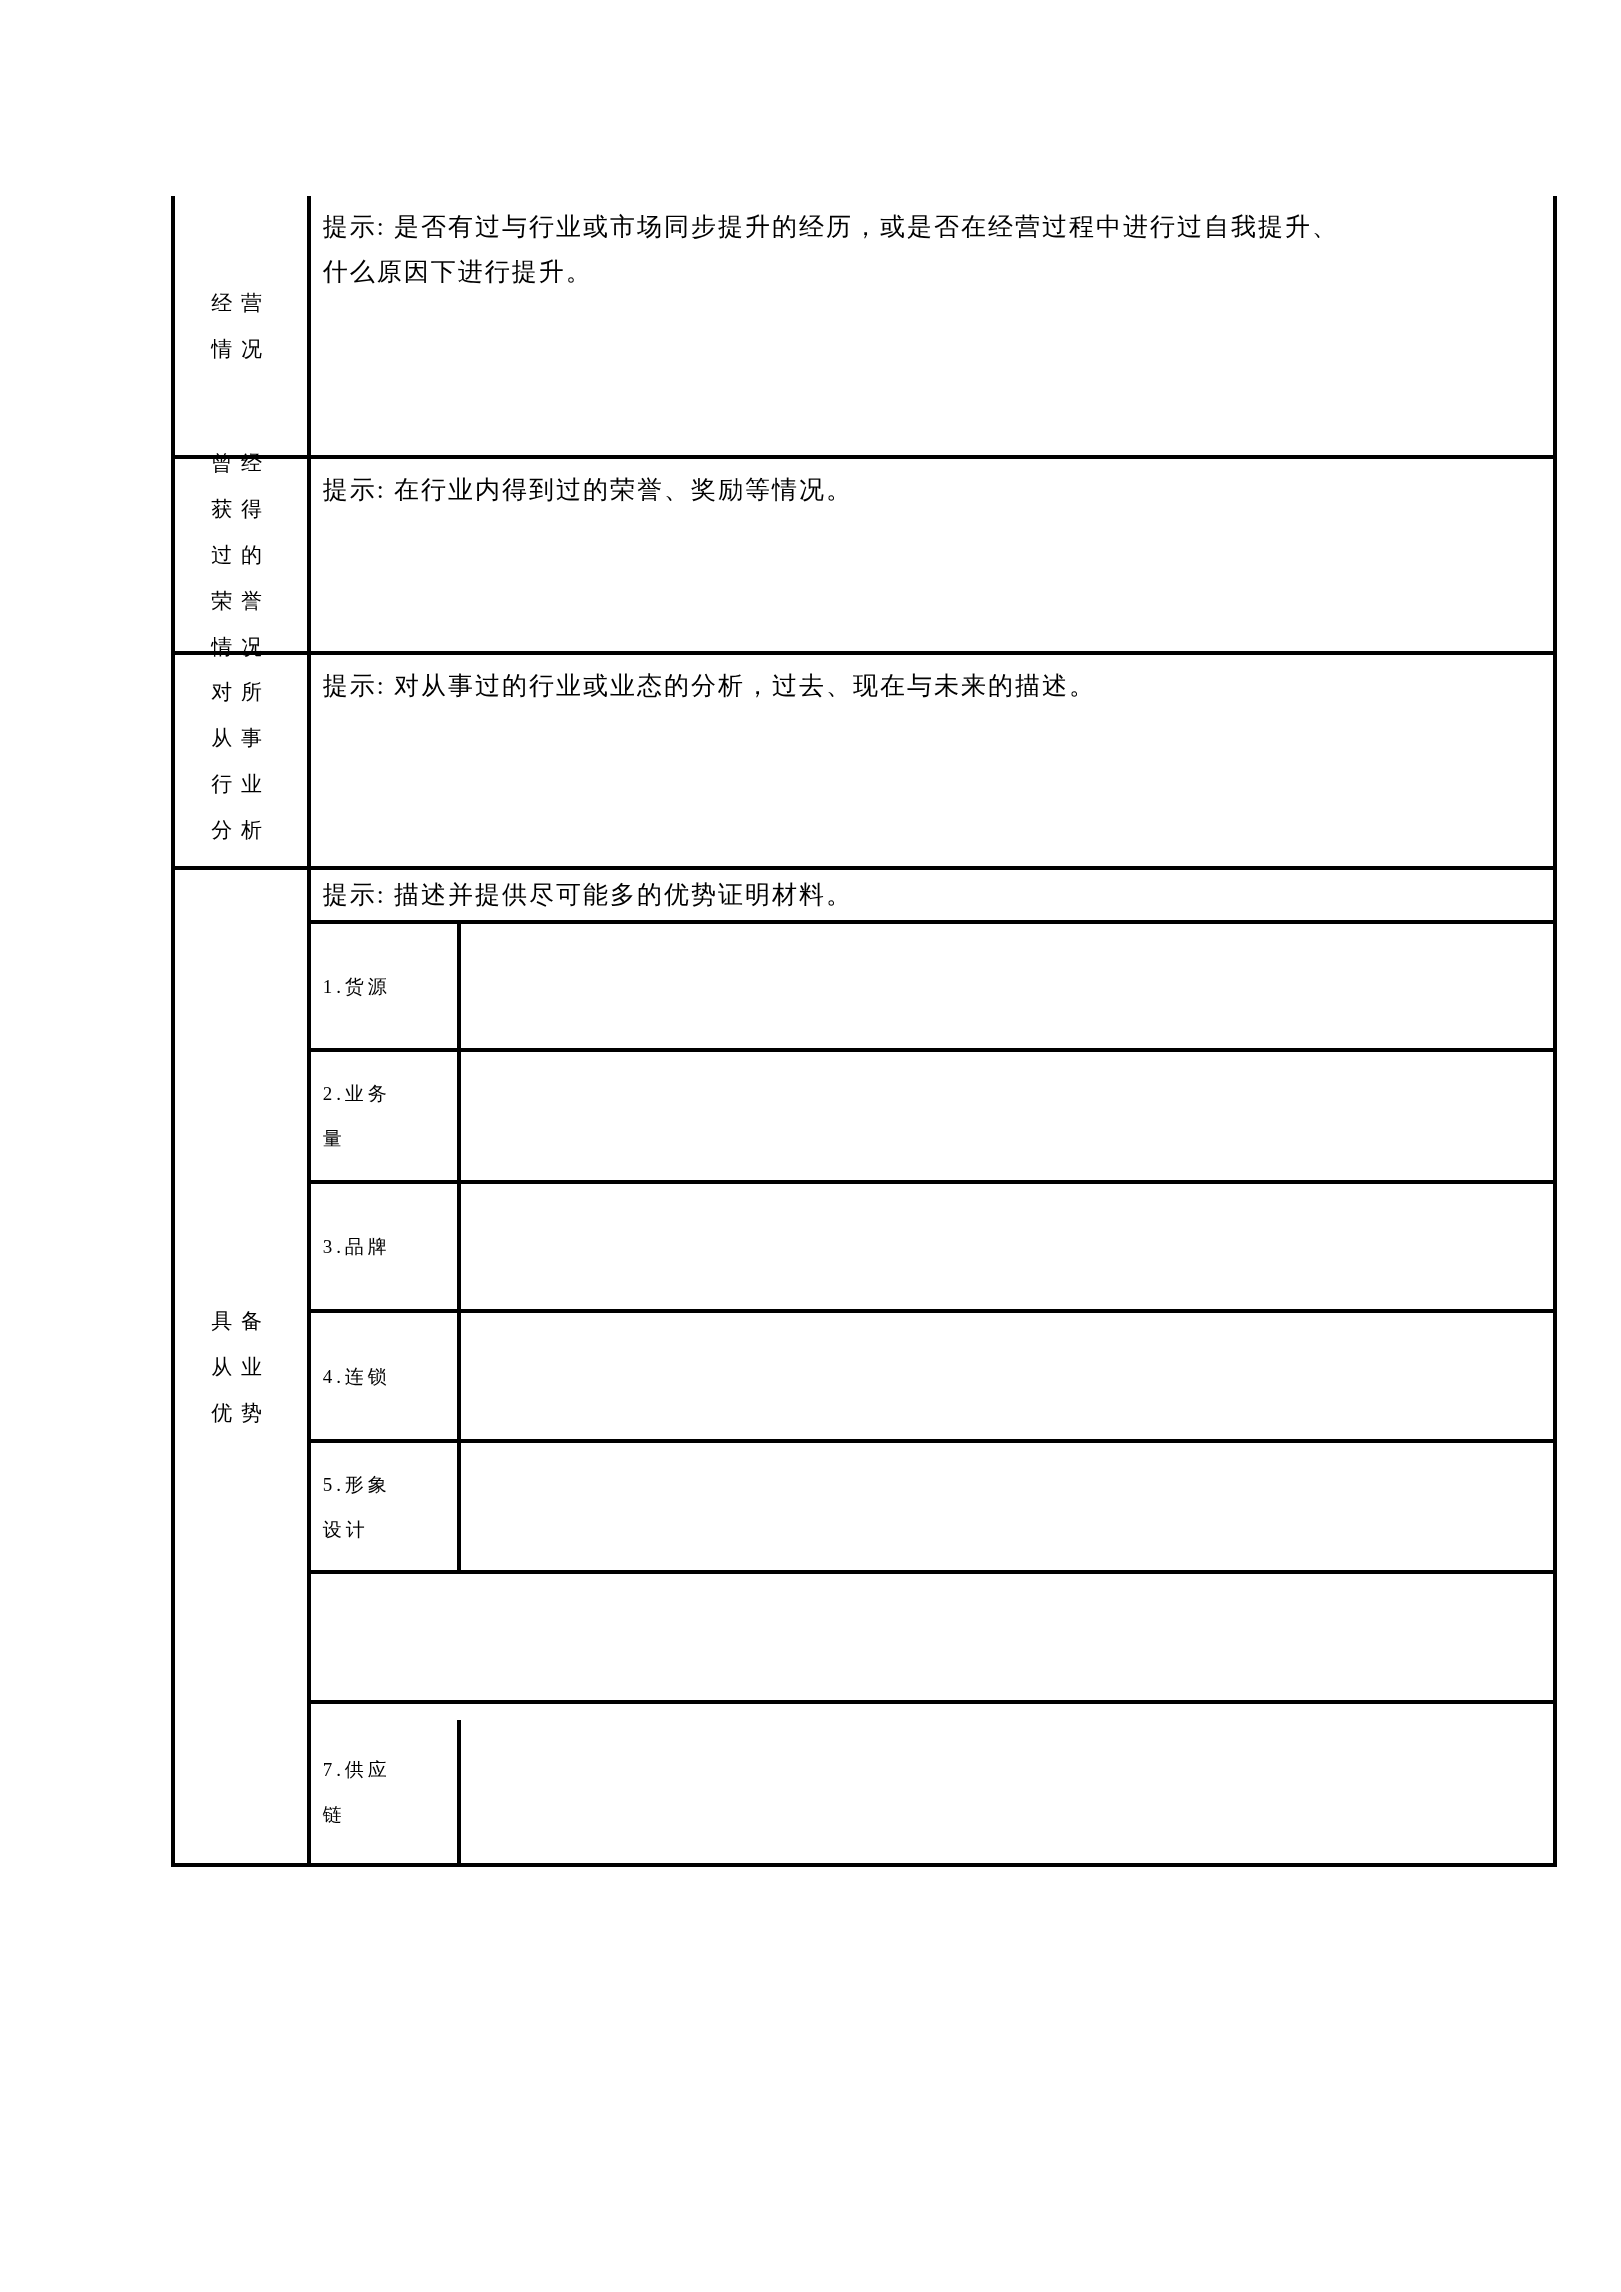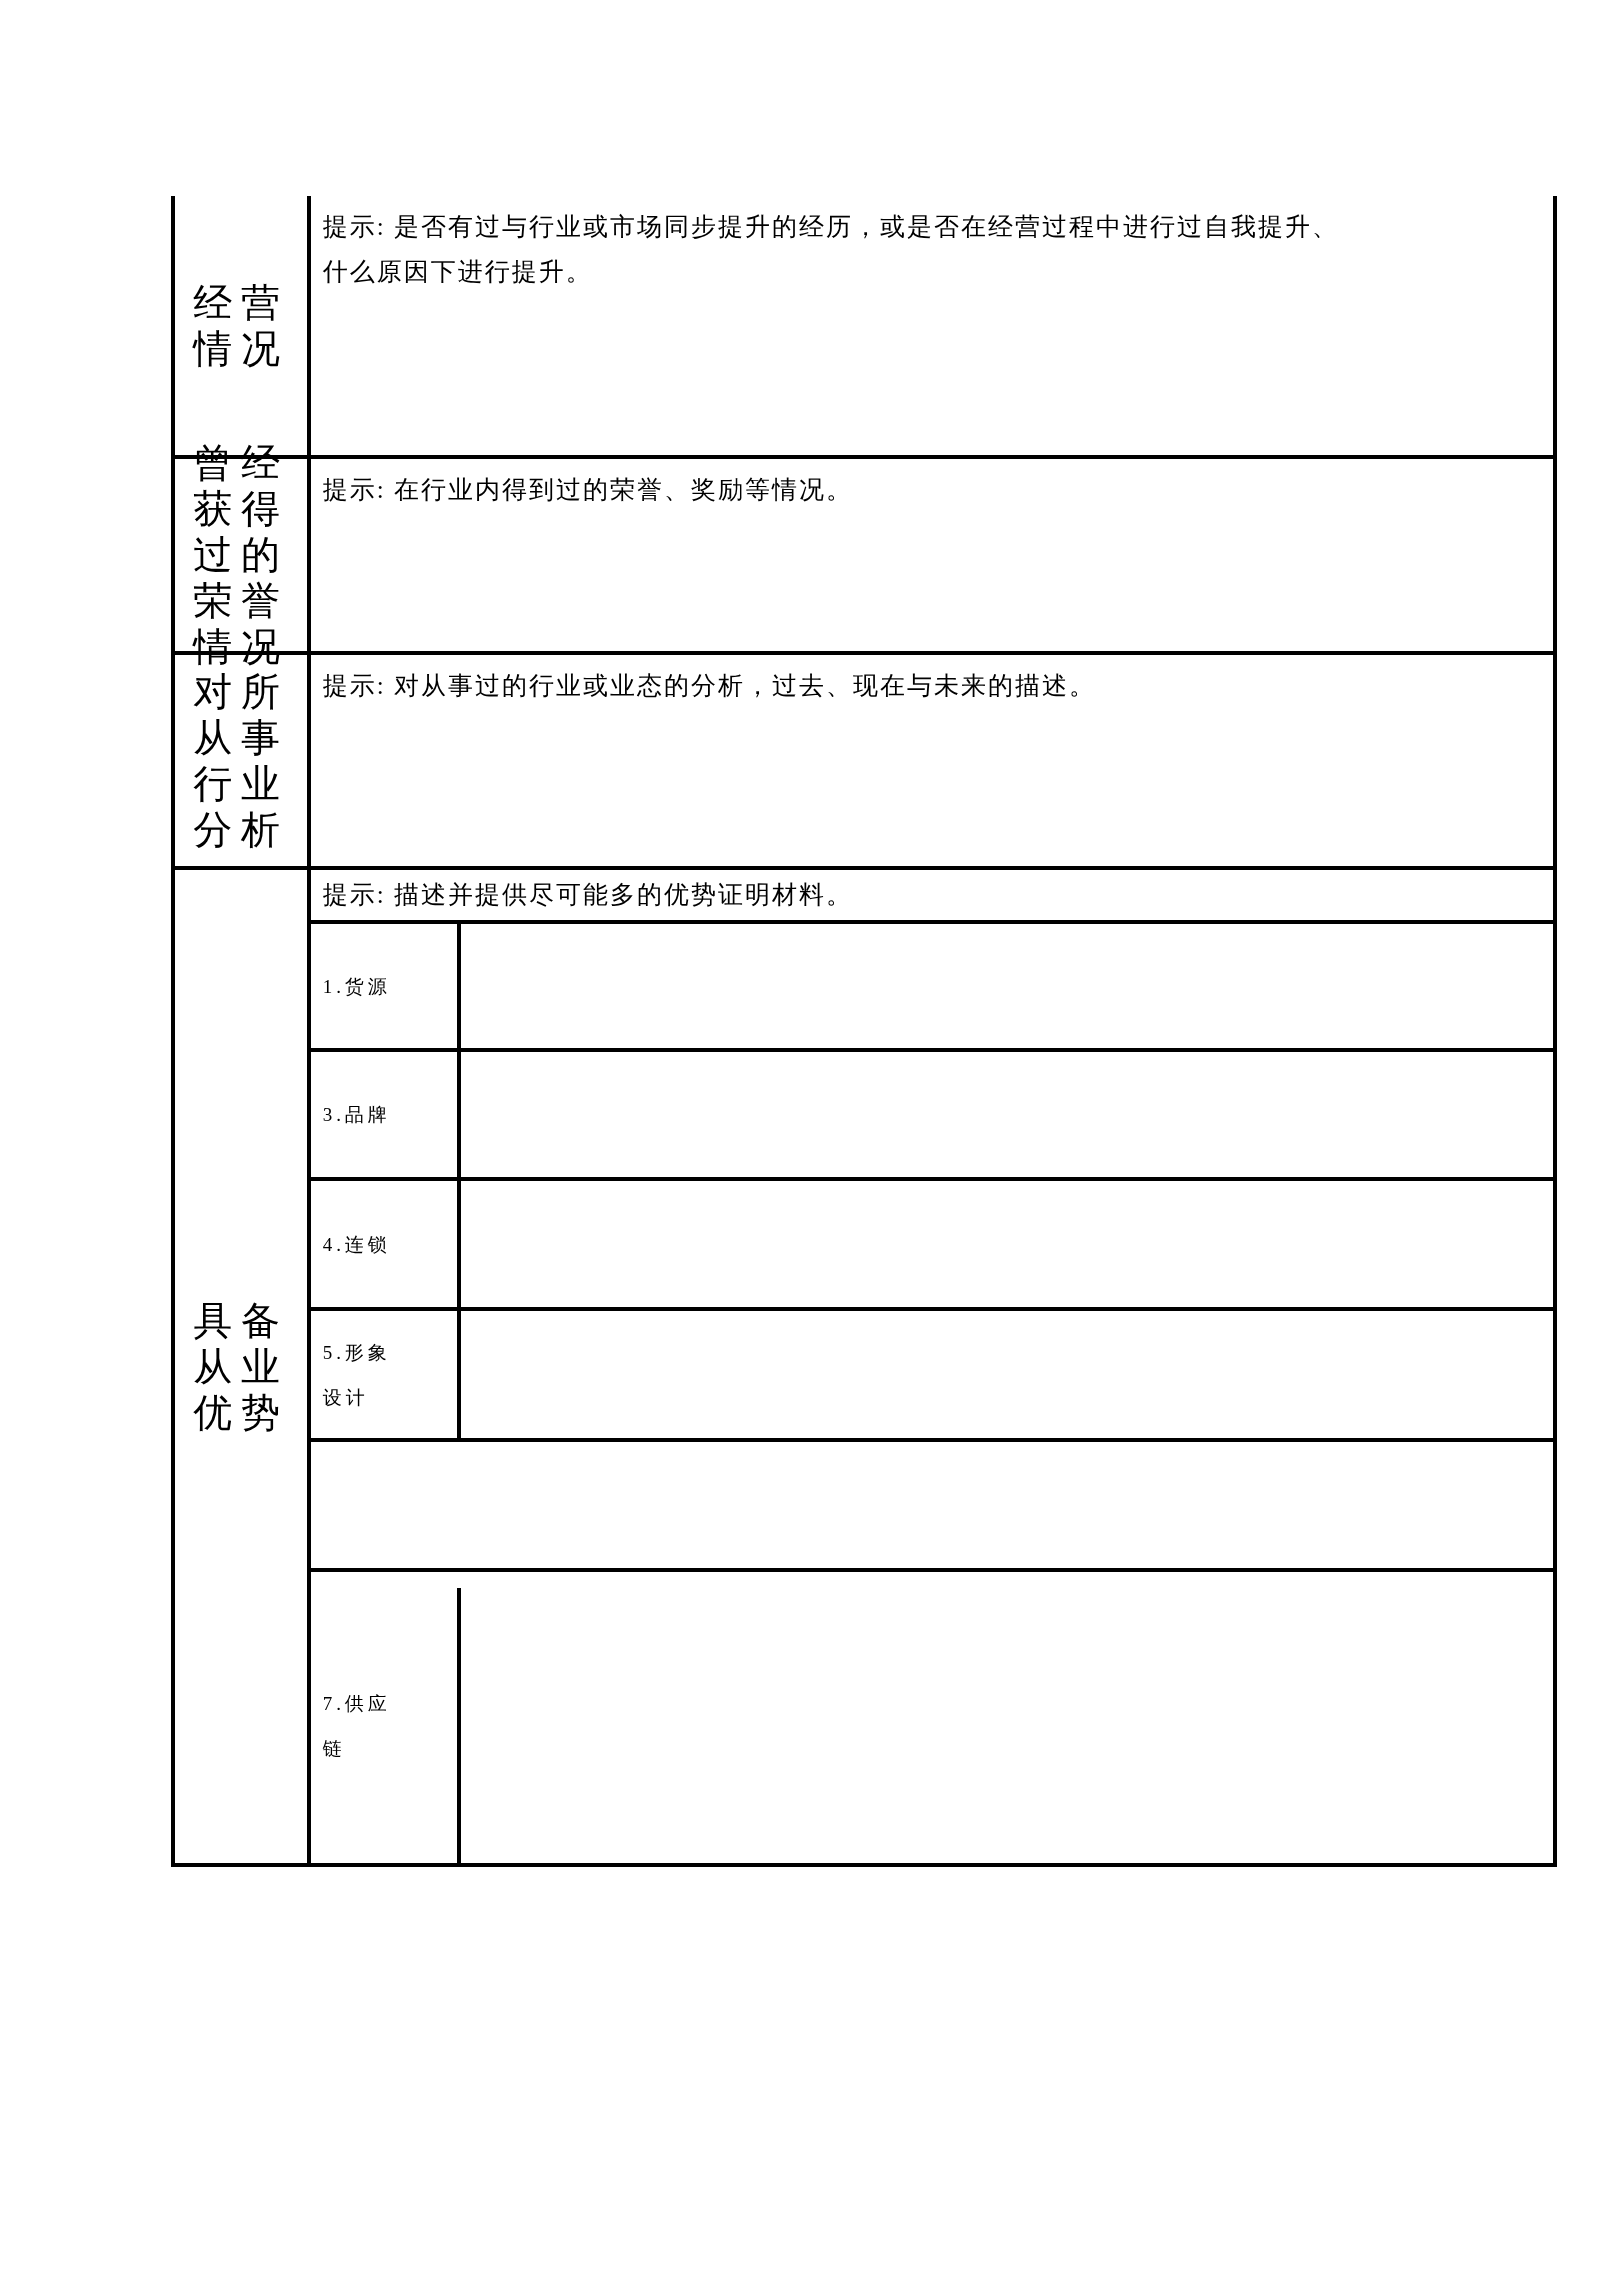--- a/index.html
+++ b/index.html
@@ -32,21 +32,21 @@
   .row.r4{flex:1;border-bottom:none;}
   .label-cell{
     width:136px;
     box-sizing:border-box;
     border-right:4.9px solid #000;
     display:flex;align-items:center;justify-content:center;
     text-align:center;
   }
   .cell-label{
     white-space:pre-line;
-    font-size:39px;
+    font-size:21px;
     letter-spacing:8.8px;
     line-height:46px;
   }
   .content-cell{
     flex:1;
     box-sizing:border-box;
     padding:7.8px 7.8px 0 11.8px;
   }
   .hint{
     white-space:pre-line;
@@ -145,20 +145,27 @@
           <div class="hint">提示: 描述并提供尽可能多的优势证明材料。</div>
         </div>
 
         <div class="adv-item h1">
           <div class="adv-item-label-cell">
             <span class="adv-item-label">1.货源</span>
           </div>
           <div class="adv-item-content"></div>
         </div>
 
+        <div class="adv-item h2">
+          <div class="adv-item-label-cell">
+            <span class="adv-item-label">2.业务
+量</span>
+          </div>
+          <div class="adv-item-content"></div>
+        </div>
 
         <div class="adv-item h3">
           <div class="adv-item-label-cell">
             <span class="adv-item-label">3.品牌</span>
           </div>
           <div class="adv-item-content"></div>
         </div>
 
         <div class="adv-item h4">
           <div class="adv-item-label-cell">

